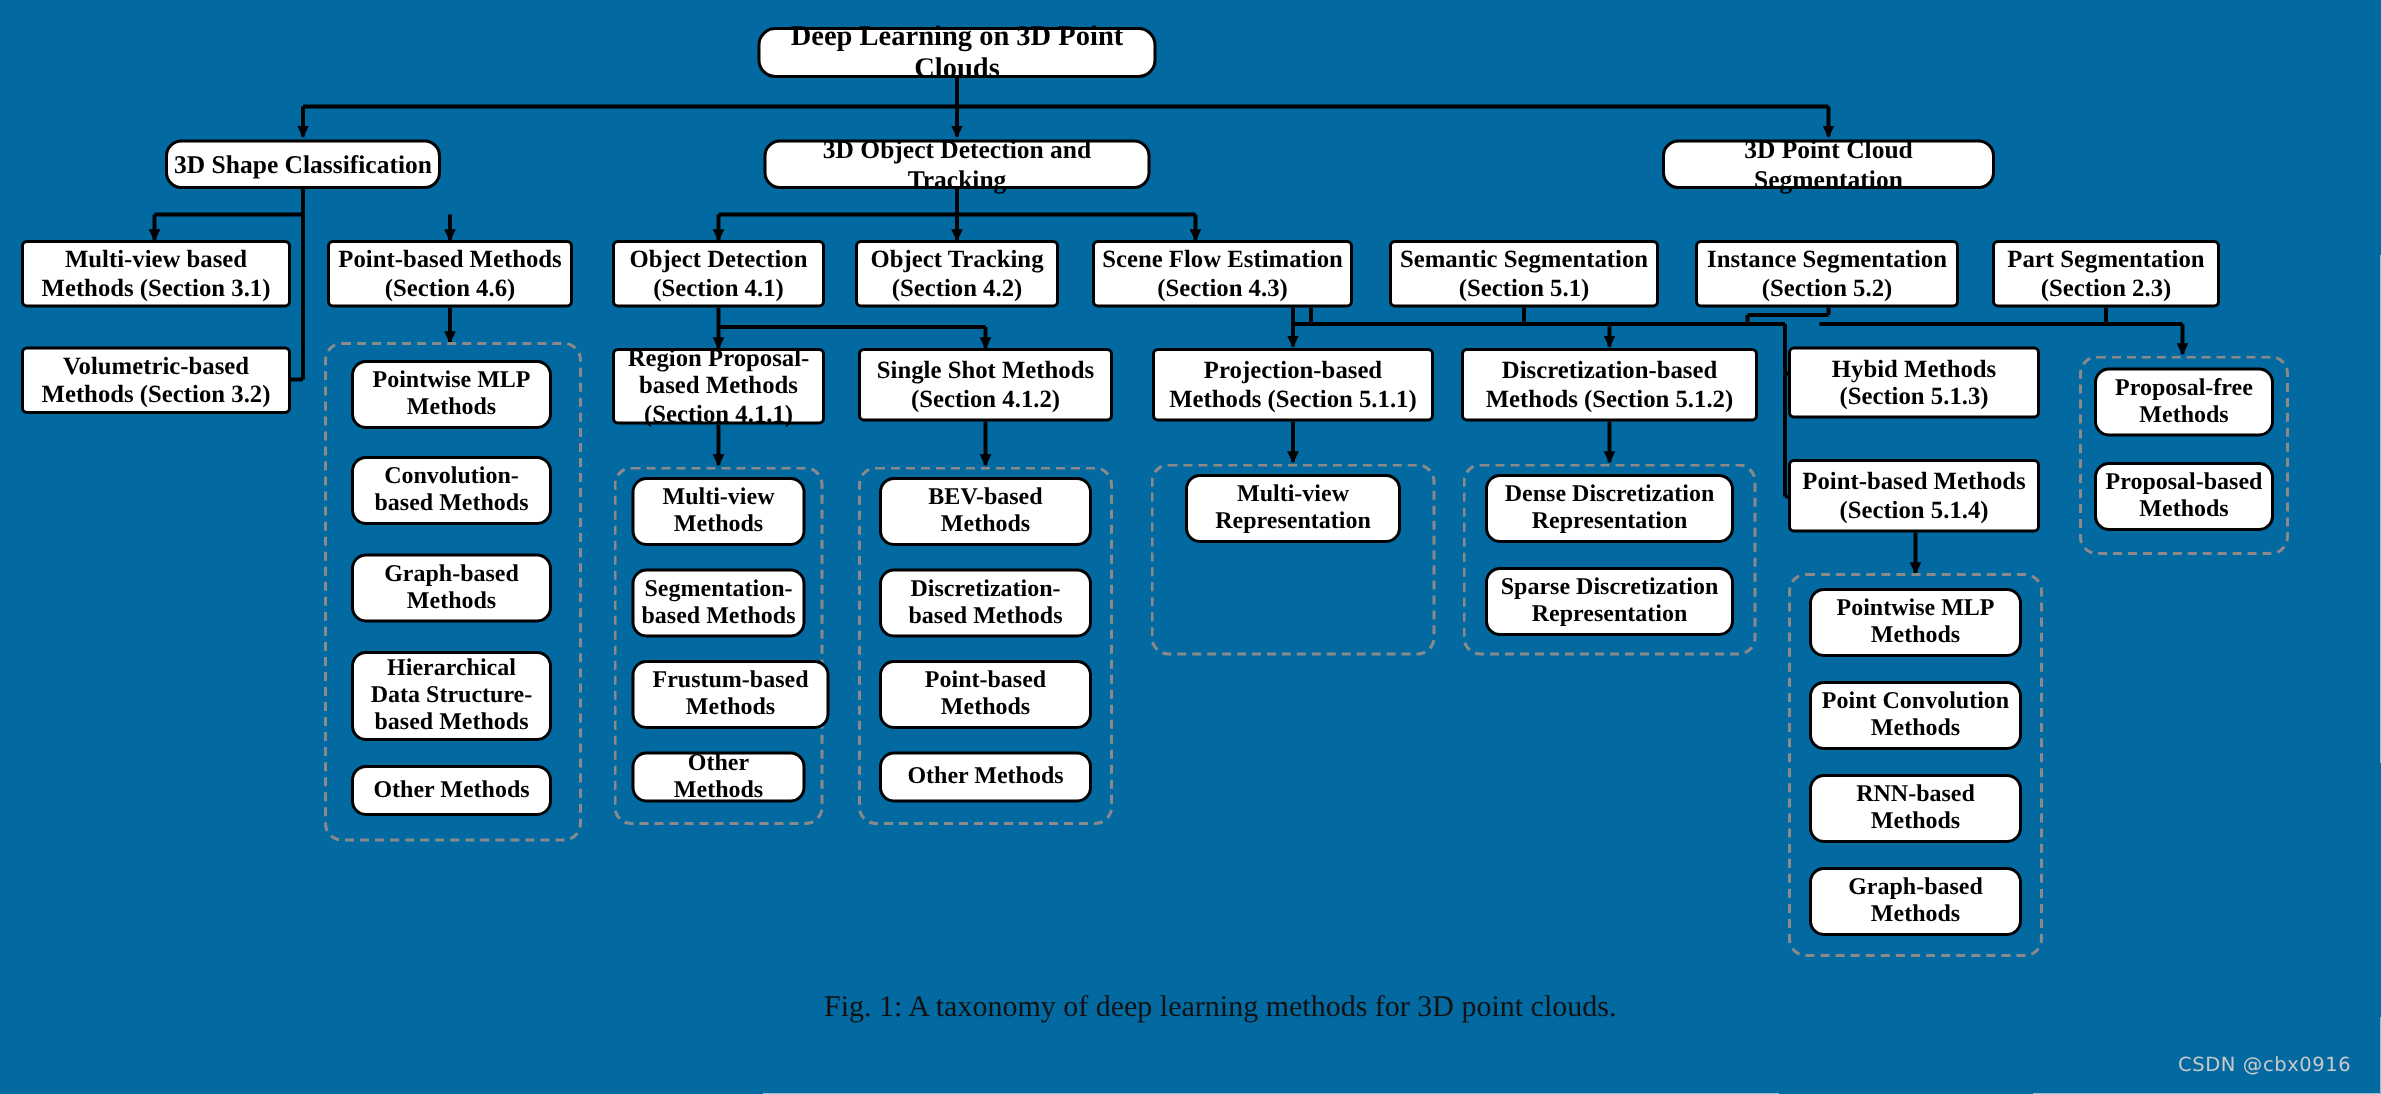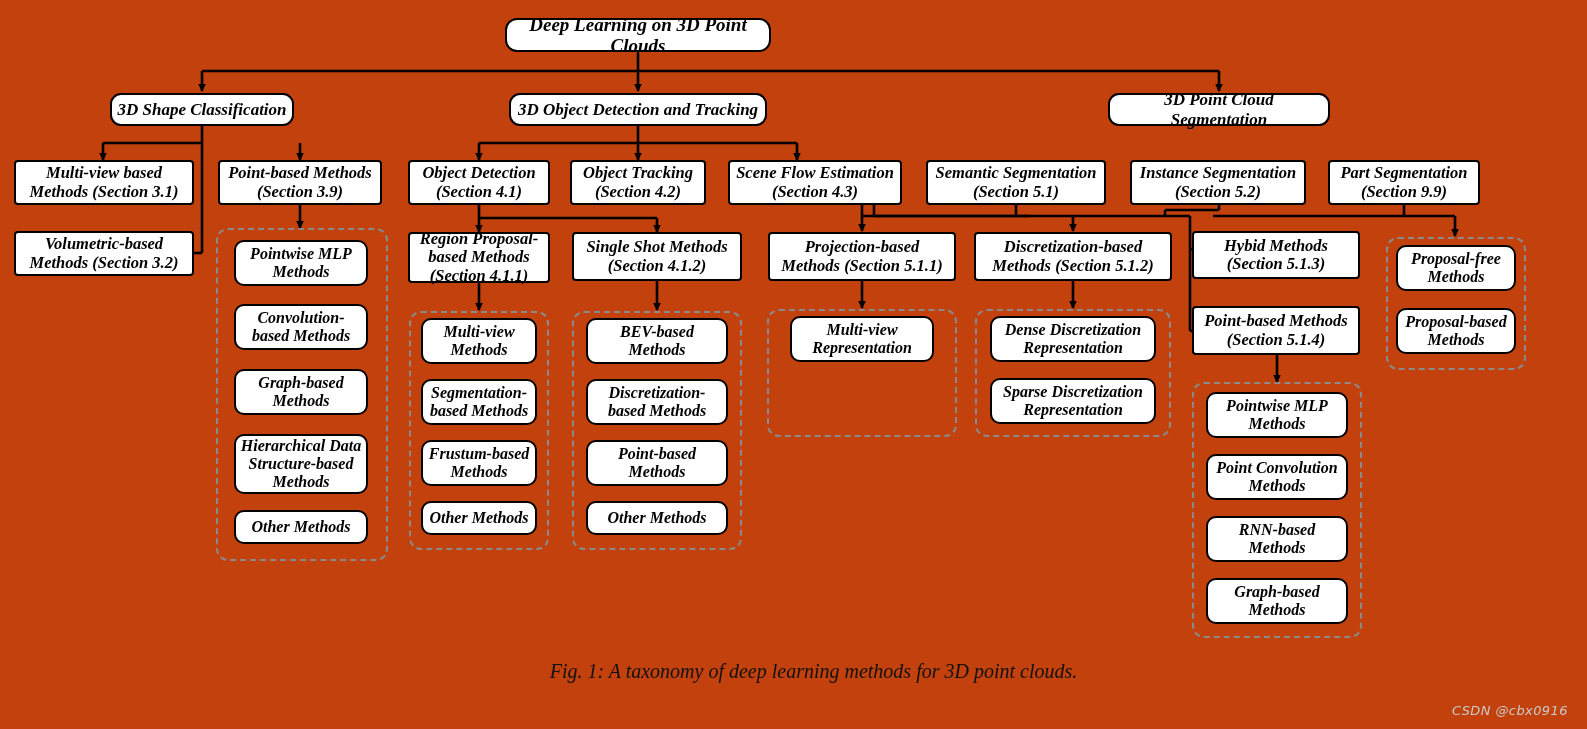--- a/index.html
+++ b/index.html
@@ -1,18 +1,18 @@
 <!DOCTYPE html>
 <html><head>
 <meta charset="utf-8">
 <style>
   html,body{margin:0;padding:0;background:#fff;}
   body{width:1587px;height:729px;overflow:hidden;
        font-family:"Liberation Serif","DejaVu Serif",serif;}
-  #canvas{position:relative;width:1587px;height:729px;background:#c2410c;font-style:italic;}
+  #canvas{position:relative;width:1587px;height:729px;background:#0369a1;}
   svg#wires{position:absolute;left:0;top:0;width:1587px;height:729px;pointer-events:none;}
   .node{position:absolute;box-sizing:border-box;border:2px solid #000;background:#fff;
         border-radius:4px;display:flex;align-items:center;justify-content:center;
         text-align:center;font-weight:bold;color:#000;line-height:1.12;
         padding:2px 4px;z-index:3;}
   .lvl0{font-size:19px;border-width:2px;border-radius:12px;}
   .lvl1{font-size:17px;border-width:2px;border-radius:11px;}
   .lvl2{font-size:16.5px;}
   .leaf{font-size:16px;border-radius:10px;}
   .group{position:absolute;box-sizing:border-box;border:2px dashed #8a8a8a;
@@ -111,21 +111,21 @@
     <span>3D Point Cloud Segmentation</span>
   </div>
 
   <div class="node lvl2" style="left:14px;top:160px;width:180px;height:45px;">
     <span>Multi-view based Methods (Section 3.1)</span>
   </div>
   <div class="node lvl2" style="left:14px;top:231px;width:180px;height:45px;">
     <span>Volumetric-based Methods (Section 3.2)</span>
   </div>
   <div class="node lvl2" style="left:218px;top:160px;width:164px;height:45px;">
-    <span>Point-based Methods (Section 3.9)</span>
+    <span>Point-based Methods (Section 4.6)</span>
   </div>
 
   <div class="group" style="left:216px;top:228px;width:172px;height:333px;"></div>
   <div class="node leaf" style="left:234px;top:240px;width:134px;height:46px;">
     <span>Pointwise MLP Methods</span>
   </div>
   <div class="node leaf" style="left:234px;top:304px;width:134px;height:46px;">
     <span>Convolution-based Methods</span>
   </div>
   <div class="node leaf" style="left:234px;top:369px;width:134px;height:46px;">
@@ -155,21 +155,21 @@
     <span>Single Shot Methods (Section 4.1.2)</span>
   </div>
 
   <div class="group" style="left:409px;top:311px;width:140px;height:239px;"></div>
   <div class="node leaf" style="left:421px;top:318px;width:116px;height:46px;">
     <span>Multi-view Methods</span>
   </div>
   <div class="node leaf" style="left:421px;top:379px;width:116px;height:46px;">
     <span>Segmentation-based Methods</span>
   </div>
-  <div class="node leaf" style="left:421px;top:440px;width:116px;height:46px;">
+  <div class="node leaf" style="left:421px;top:440px;width:132px;height:46px;">
     <span>Frustum-based Methods</span>
   </div>
   <div class="node leaf" style="left:421px;top:501px;width:116px;height:34px;">
     <span>Other Methods</span>
   </div>
 
   <div class="group" style="left:572px;top:311px;width:170px;height:239px;"></div>
   <div class="node leaf" style="left:586px;top:318px;width:142px;height:46px;">
     <span>BEV-based Methods</span>
   </div>
@@ -183,21 +183,21 @@
     <span>Other Methods</span>
   </div>
 
   <div class="node lvl2" style="left:926px;top:160px;width:180px;height:45px;">
     <span>Semantic Segmentation (Section 5.1)</span>
   </div>
   <div class="node lvl2" style="left:1130px;top:160px;width:176px;height:45px;">
     <span>Instance Segmentation (Section 5.2)</span>
   </div>
   <div class="node lvl2" style="left:1328px;top:160px;width:152px;height:45px;">
-    <span>Part Segmentation (Section 9.9)</span>
+    <span>Part Segmentation (Section 2.3)</span>
   </div>
 
   <div class="node lvl2" style="left:768px;top:232px;width:188px;height:49px;">
     <span>Projection-based Methods (Section 5.1.1)</span>
   </div>
   <div class="node lvl2" style="left:974px;top:232px;width:198px;height:49px;">
     <span>Discretization-based Methods (Section 5.1.2)</span>
   </div>
   <div class="node lvl2" style="left:1192px;top:231px;width:168px;height:48px;">
     <span>Hybid Methods (Section 5.1.3)</span>

